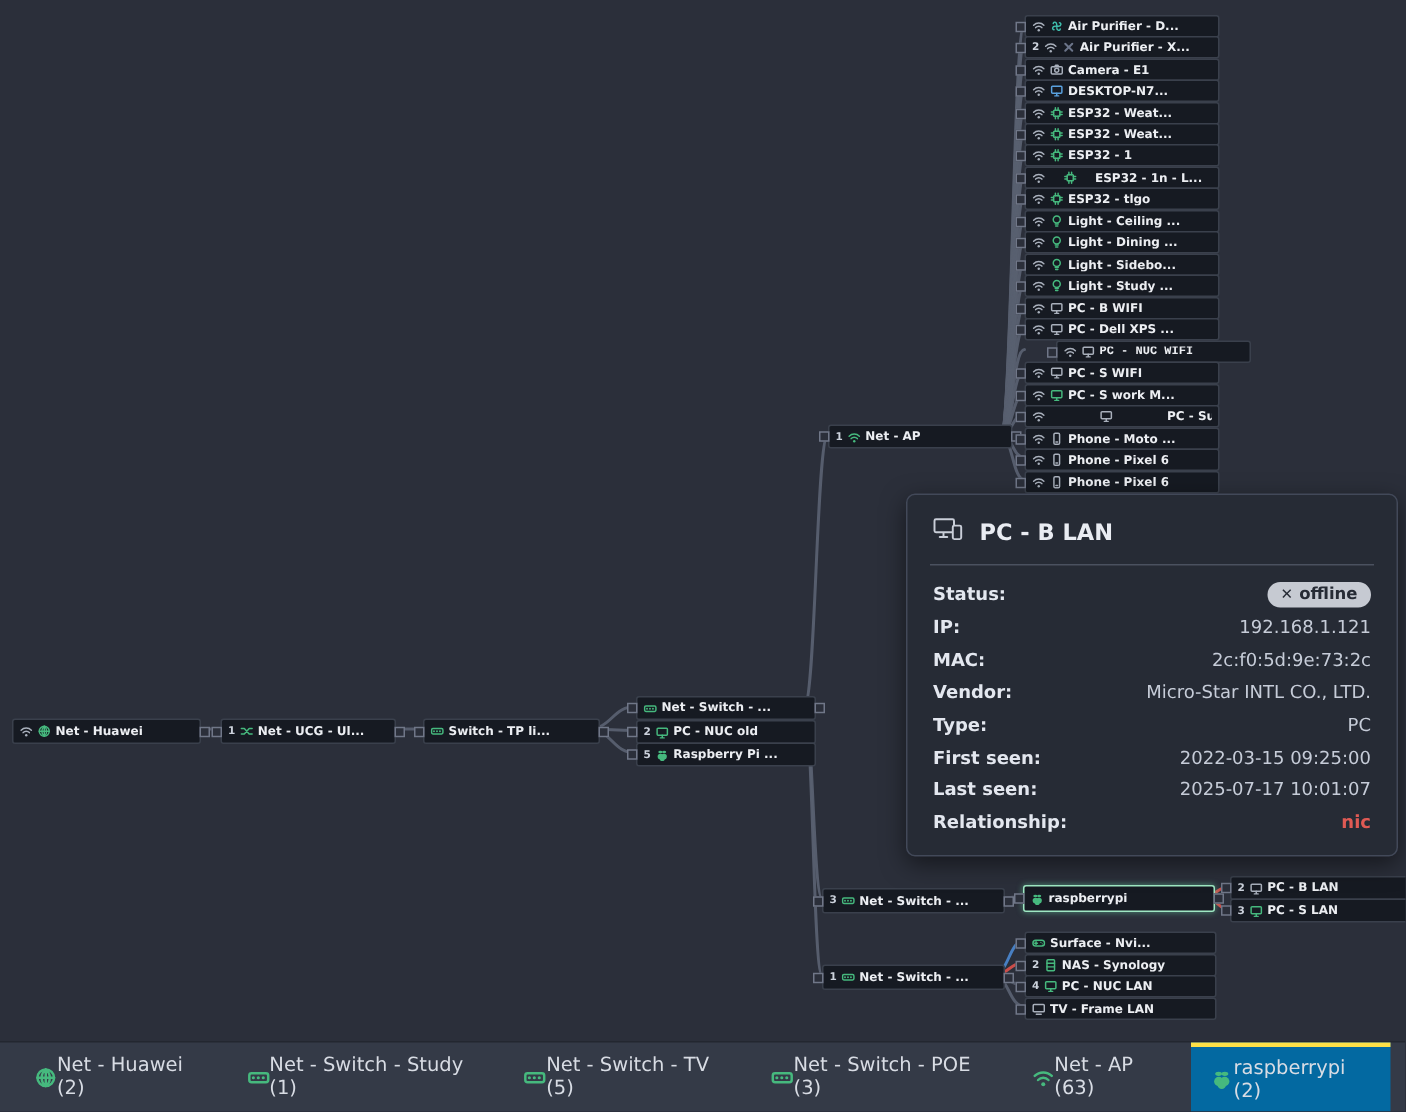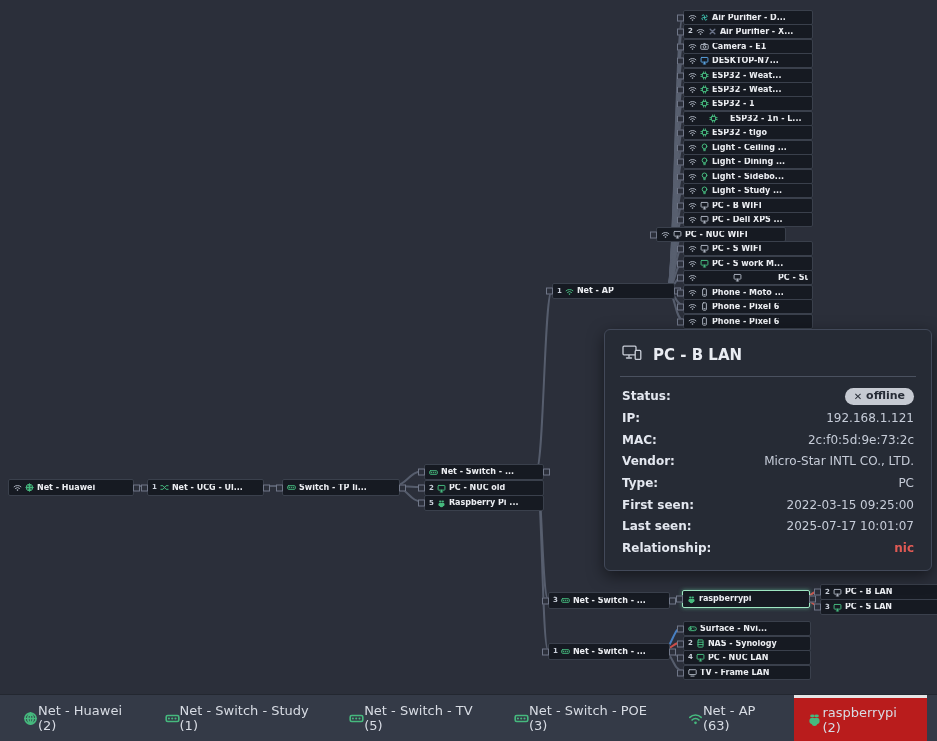--- a/index.html
+++ b/index.html
@@ -32,21 +32,21 @@
   .tt-value.red{color:#e05a54;font-weight:bold;}
   .badge{background:#c6cad2;color:#262b35;font-weight:bold;border-radius:9px;
     padding:1px 9px 2px;font-size:11px;display:inline-flex;gap:4px;align-items:center;}
   .badge .bx{font-size:10px;}
   #footer{position:absolute;left:0;right:0;bottom:0;height:46px;z-index:10;
     background:#343a47;border-top:1px solid #232730;display:flex;
     align-items:stretch;justify-content:space-between;padding:0 10px;}
   .tab{display:flex;align-items:center;gap:0;color:#d8dce4;font-size:13px;
     padding:0 13px;cursor:pointer;box-sizing:border-box;}
   .tab .ticon{display:flex;align-items:center;}
-  .tab.selected{background:#b91c1c;border-top:3px solid #e5e5e5;}
+  .tab.selected{background:#0369a1;border-top:3px solid #fde047;}
 </style>
 </head>
 <body>
 <div id="stage">
 
   <div id="canvas">
     <svg id="edges" width="937" height="695">
         <path d="M124,486 C135.5,486 135.5,486 147,486" stroke="#596070" stroke-width="2" fill="none" stroke-linecap="round" opacity="0.95"></path>
         <path d="M254,486 C268,486 268,486 282,486" stroke="#596070" stroke-width="2" fill="none" stroke-linecap="round" opacity="0.95"></path>
         <path d="M392,486 C408,486 408,471 424,471" stroke="#596070" stroke-width="2" fill="none" stroke-linecap="round" opacity="0.95"></path>
@@ -423,21 +423,21 @@
             </svg>
           </span>
           <span class="nicon">
             <svg width="9" height="9" viewBox="0 0 10 10">
               <rect x="1.2" y="1.6" width="7.6" height="5.2" rx="0.7" stroke="#a9b0bc" fill="none" stroke-width="1.1" stroke-linecap="round" stroke-linejoin="round"></rect>
               <path d="M3.6 8.8h2.8M5 6.8v2" stroke="#a9b0bc" fill="none" stroke-width="1.1" stroke-linecap="round" stroke-linejoin="round"></path>
             </svg>
           </span>
           <span class="nlabel">PC - Dell XPS ...</span>
         </div>
-        <div class="node" style="left: 656px; top: 227px; width: 120px; height: 13px;">
+        <div class="node" style="left: 704px; top: 227px; width: 120px; height: 13px; font-family: Liberation Mono, monospace;">
           <span class="port l"></span>
           <span class="nicon">
             <svg width="9" height="9" viewBox="0 0 10 10">
               <path d="M1.2 4.2a5.4 5.4 0 0 1 7.6 0" stroke="#a9b0bc" fill="none" stroke-width="1.1" stroke-linecap="round" stroke-linejoin="round"></path>
               <path d="M2.7 6a3.2 3.2 0 0 1 4.6 0" stroke="#a9b0bc" fill="none" stroke-width="1.1" stroke-linecap="round" stroke-linejoin="round"></path>
               <circle cx="5" cy="7.9" r="0.9" fill="#a9b0bc"></circle>
             </svg>
           </span>
           <span class="nicon">
             <svg width="9" height="9" viewBox="0 0 10 10">

